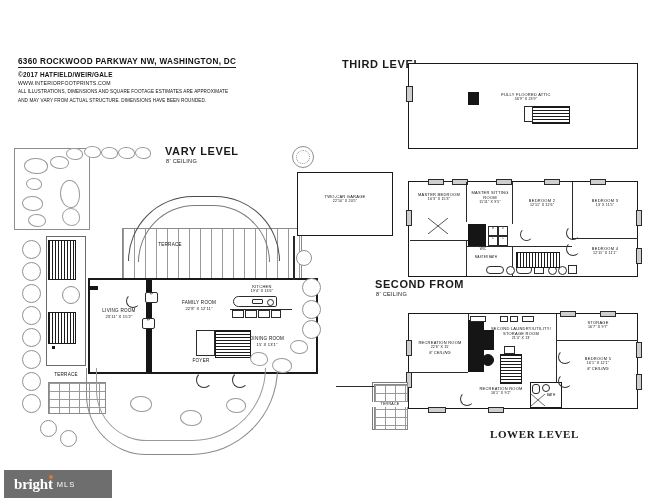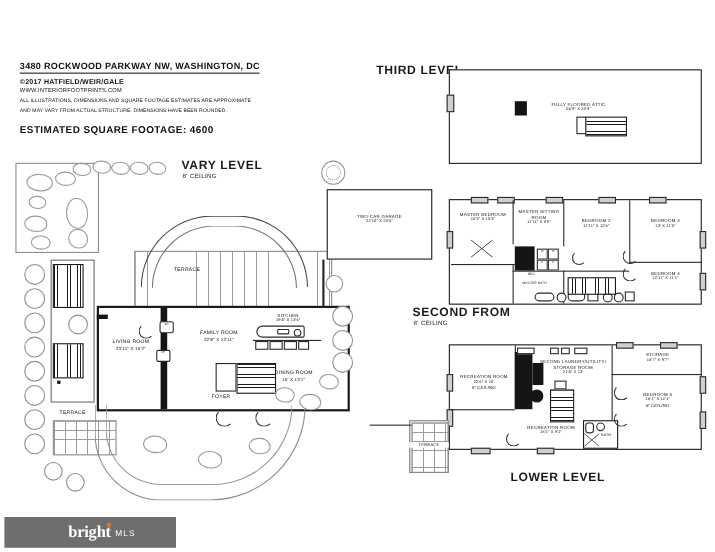--- a/index.html
+++ b/index.html
@@ -53,41 +53,40 @@
 
   
   .door{position:absolute;border:1px solid #333;border-radius:50%;
         border-right-color:transparent;border-top-color:transparent;background:transparent;}
 
   
   .win{position:absolute;background:#cfcfcf;border:1px solid #2a2a2a;}
 
   
   .logo{position:absolute;left:4px;top:470px;width:108px;height:28px;
-        background:#6e6e6e;display:flex;align-items:center;padding-left:48px;}
+        background:#6e6e6e;display:flex;align-items:center;}
   .logo-txt{font-size:15px;font-weight:bold;color:#fff;margin-left:10px;
             letter-spacing:-.2px;font-family:"Liberation Serif",serif;position:relative;}
   .logo-dot{position:absolute;width:4px;height:4px;border-radius:50%;
             background:#e8722a;right:0px;top:-1px;}
   .logo-mls{font-size:7.5px;color:#fff;letter-spacing:1px;margin-left:4px;
             font-family:"Liberation Sans",sans-serif;}
 </style>
 </head>
 <body>
 
 <div id="page">
 
   <div class="hdr">
-    <div class="hdr-addr">3480 ROCKWOOD PARKWAY NW, WASHINGTON, DC</div>
+    <div class="hdr-addr">6360 ROCKWOOD PARKWAY NW, WASHINGTON, DC</div>
     <div class="hdr-copy">©2017 HATFIELD/WEIR/GALE</div>
     <div class="hdr-web">WWW.INTERIORFOOTPRINTS.COM</div>
     <div class="hdr-disc">ALL ILLUSTRATIONS, DIMENSIONS AND SQUARE FOOTAGE ESTIMATES ARE APPROXIMATE</div>
     <div class="hdr-disc">AND MAY VARY FROM ACTUAL STRUCTURE. DIMENSIONS HAVE BEEN ROUNDED.</div>
   </div>
-  <div class="hdr-sqft">ESTIMATED SQUARE FOOTAGE: 4600</div>
 
   <div class="lvl-title" style="left:165px;top:145px;">VARY LEVEL</div>
   <div class="lvl-sub" style="left:166px;top:158px;">8' CEILING</div>
 
   <div class="thinroom" style="left:14px;top:148px;width:76px;height:82px;border-color:#8c8c8c;"></div>
   <div class="shrub" style="left:24px;top:158px;width:22px;height:14px;"></div>
   <div class="shrub" style="left:50px;top:156px;width:17px;height:11px;"></div>
   <div class="shrub" style="left:26px;top:178px;width:14px;height:10px;"></div>
   <div class="shrub" style="left:22px;top:196px;width:19px;height:13px;"></div>
   <div class="shrub" style="left:28px;top:214px;width:16px;height:11px;"></div>
@@ -282,21 +281,21 @@
   <div class="glyph" style="left:488px;top:236px;width:8px;height:8px;">C</div>
   <div class="glyph" style="left:498px;top:236px;width:8px;height:8px;">C</div>
   <div class="tiny" style="left:470px;top:247px;width:26px;">WIC</div>
 
   <div class="stair" style="left:516px;top:252px;width:42px;height:14px;"></div>
 
   <div class="door" style="left:566px;top:226px;width:12px;height:12px;"></div>
   <div class="door" style="left:566px;top:242px;width:12px;height:12px;"></div>
   <div class="door" style="left:520px;top:228px;width:11px;height:11px;"></div>
 
-  <div class="lvl-title" style="left:464px;top:428px;">LOWER LEVEL</div>
+  <div class="lvl-title" style="left:490px;top:428px;font-family:Liberation Serif, serif;">LOWER LEVEL</div>
 
   <div class="room" style="left:408px;top:313px;width:230px;height:96px;border-width:1.6px;"></div>
 
   <div class="win" style="left:406px;top:340px;width:4px;height:14px;"></div>
   <div class="win" style="left:406px;top:372px;width:4px;height:14px;"></div>
   <div class="win" style="left:636px;top:342px;width:4px;height:14px;"></div>
   <div class="win" style="left:636px;top:374px;width:4px;height:14px;"></div>
   <div class="win" style="left:428px;top:407px;width:16px;height:4px;"></div>
   <div class="win" style="left:488px;top:407px;width:14px;height:4px;"></div>
   <div class="win" style="left:560px;top:311px;width:14px;height:4px;"></div>

